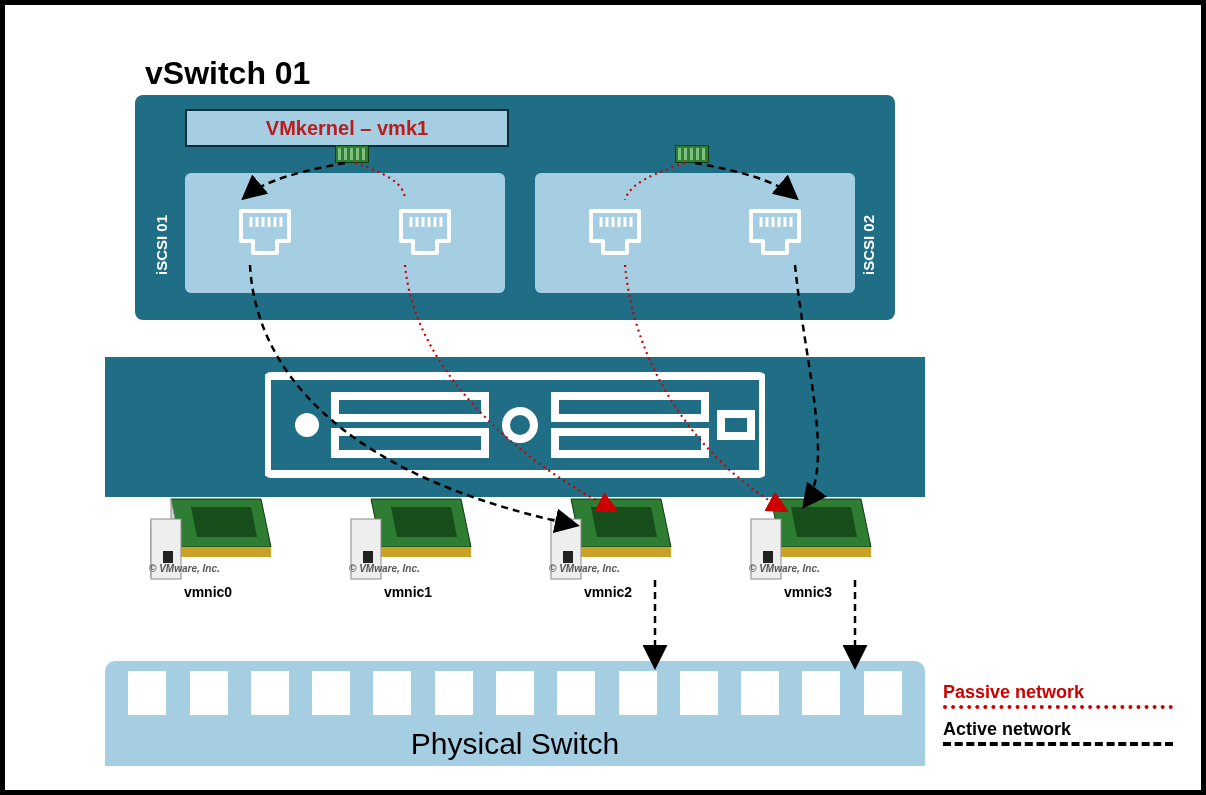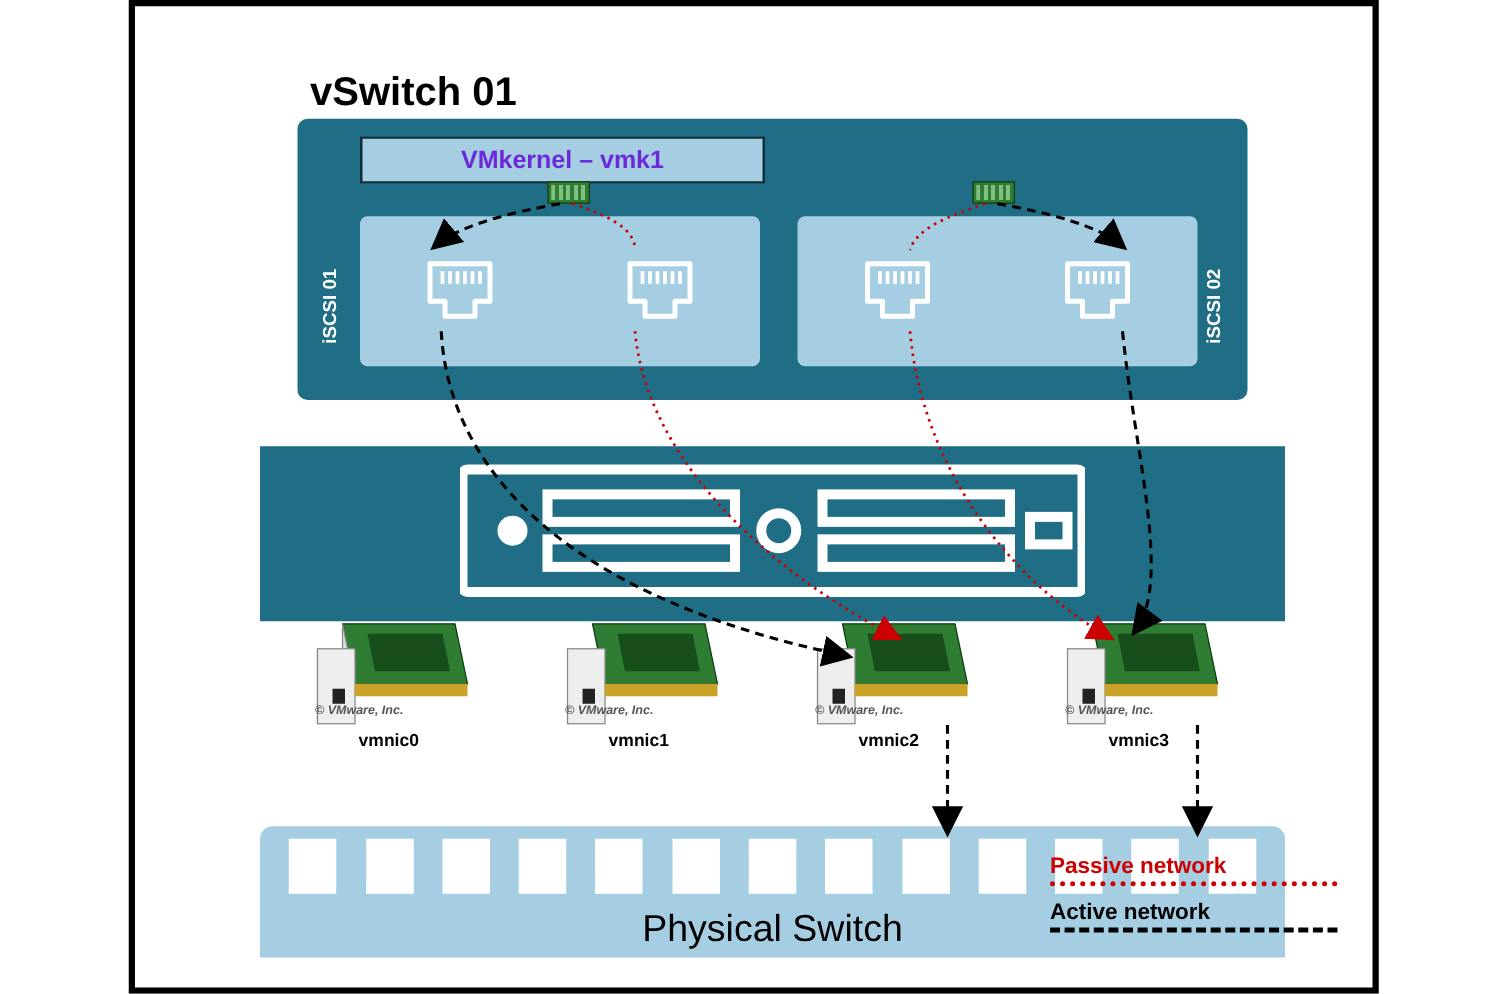--- a/index.html
+++ b/index.html
@@ -1,20 +1,20 @@
 <!DOCTYPE html>
 <html><head>
 <meta charset="utf-8">
 <style>
   html,body{margin:0;padding:0;background:#fff;font-family:Arial,Helvetica,sans-serif;}
-  .frame{position:relative;box-sizing:border-box;width:1000px;height:795px;border:5px solid #000;background:#fff;margin:0 auto;}
+  .frame{position:relative;box-sizing:border-box;width:1206px;height:795px;border:5px solid #000;background:#fff;margin:0 auto;}
   .title{position:absolute;left:140px;top:50px;font-size:32px;font-weight:700;color:#000;}
   
   .vswitch{position:absolute;left:130px;top:90px;width:760px;height:225px;background:#1f6e85;border-radius:8px;}
-  .vmk{position:absolute;top:14px;width:320px;height:34px;background:#a6cee3;border:2px solid #0b2f3a;text-align:center;line-height:34px;font-weight:700;font-size:20px;color:#6d28d9;}
+  .vmk{position:absolute;top:14px;width:320px;height:34px;background:#a6cee3;border:2px solid #0b2f3a;text-align:center;line-height:34px;font-weight:700;font-size:20px;color:#b91c1c;}
   .vmk.left{left:50px;}
   .vmk.right{left:400px;}
   .nic-chip{position:absolute;width:32px;height:16px;background:#2e7d32;border:1px solid #103a12;}
   .nic-chip::after{content:"";position:absolute;inset:2px;background:repeating-linear-gradient(90deg,#7fbf7f 0 3px,#2e7d32 3px 6px);}
   .nic-chip.c1{left:200px;top:50px;}
   .nic-chip.c2{left:540px;top:50px;}
   .portgroup{position:absolute;top:78px;width:320px;height:120px;background:#a6cee3;border-radius:6px;display:flex;align-items:center;justify-content:space-around;}
   .portgroup.left{left:50px;}
   .portgroup.right{left:400px;}
   .side-label{position:absolute;writing-mode:vertical-rl;transform:rotate(180deg);color:#fff;font-size:15px;font-weight:600;}

